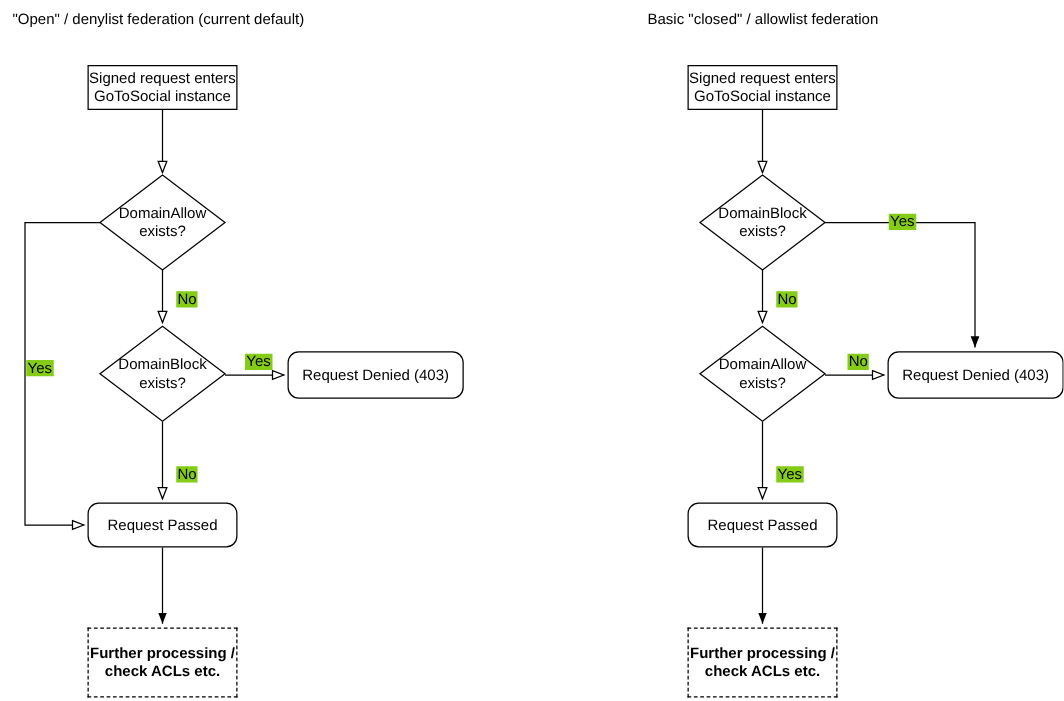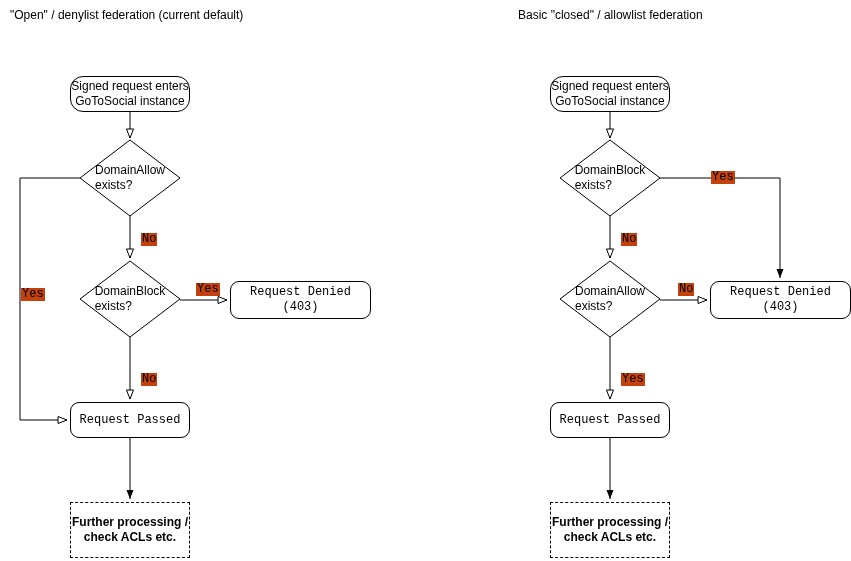--- a/index.html
+++ b/index.html
@@ -30,42 +30,41 @@
     justify-content: center;
     text-align: center;
     white-space: pre-line;
     font-size: 12px;
     line-height: 1.25;
     background: #ffffff;
     border: 1px solid #000000;
     box-sizing: border-box;
     z-index: 2;
   }
-  .node.start { border-radius: 13px; margin-top: 24px; }
-  .node.rounded { border-radius: 9px; font-family: Liberation Mono, monospace; }
+  .node.start { border-radius: 0; }
+  .node.rounded { border-radius: 9px; }
   .node.dashed { border-style: dashed; font-weight: bold; }
   .diamond-text {
     position: absolute;
     display: flex;
     align-items: center;
     justify-content: center;
-    text-align: left;
+    text-align: center;
     white-space: pre-line;
     font-size: 12px;
     line-height: 1.25;
     z-index: 2;
   }
   .edge-label {
     position: absolute;
     font-size: 12px;
     line-height: 1.1;
-    background: #c2410c;
+    background: #84cc16;
     padding: 0 1px;
     z-index: 3;
-    font-family: Liberation Mono, monospace;
   }
 </style>
 </head>
 <body>
 
 <div class="canvas">
 
   <svg class="connectors" width="851" height="561" viewBox="0 0 851 561">
     <defs>
       <marker id="arrow-open" markerWidth="12" markerHeight="10" refX="10" refY="5" orient="auto">

